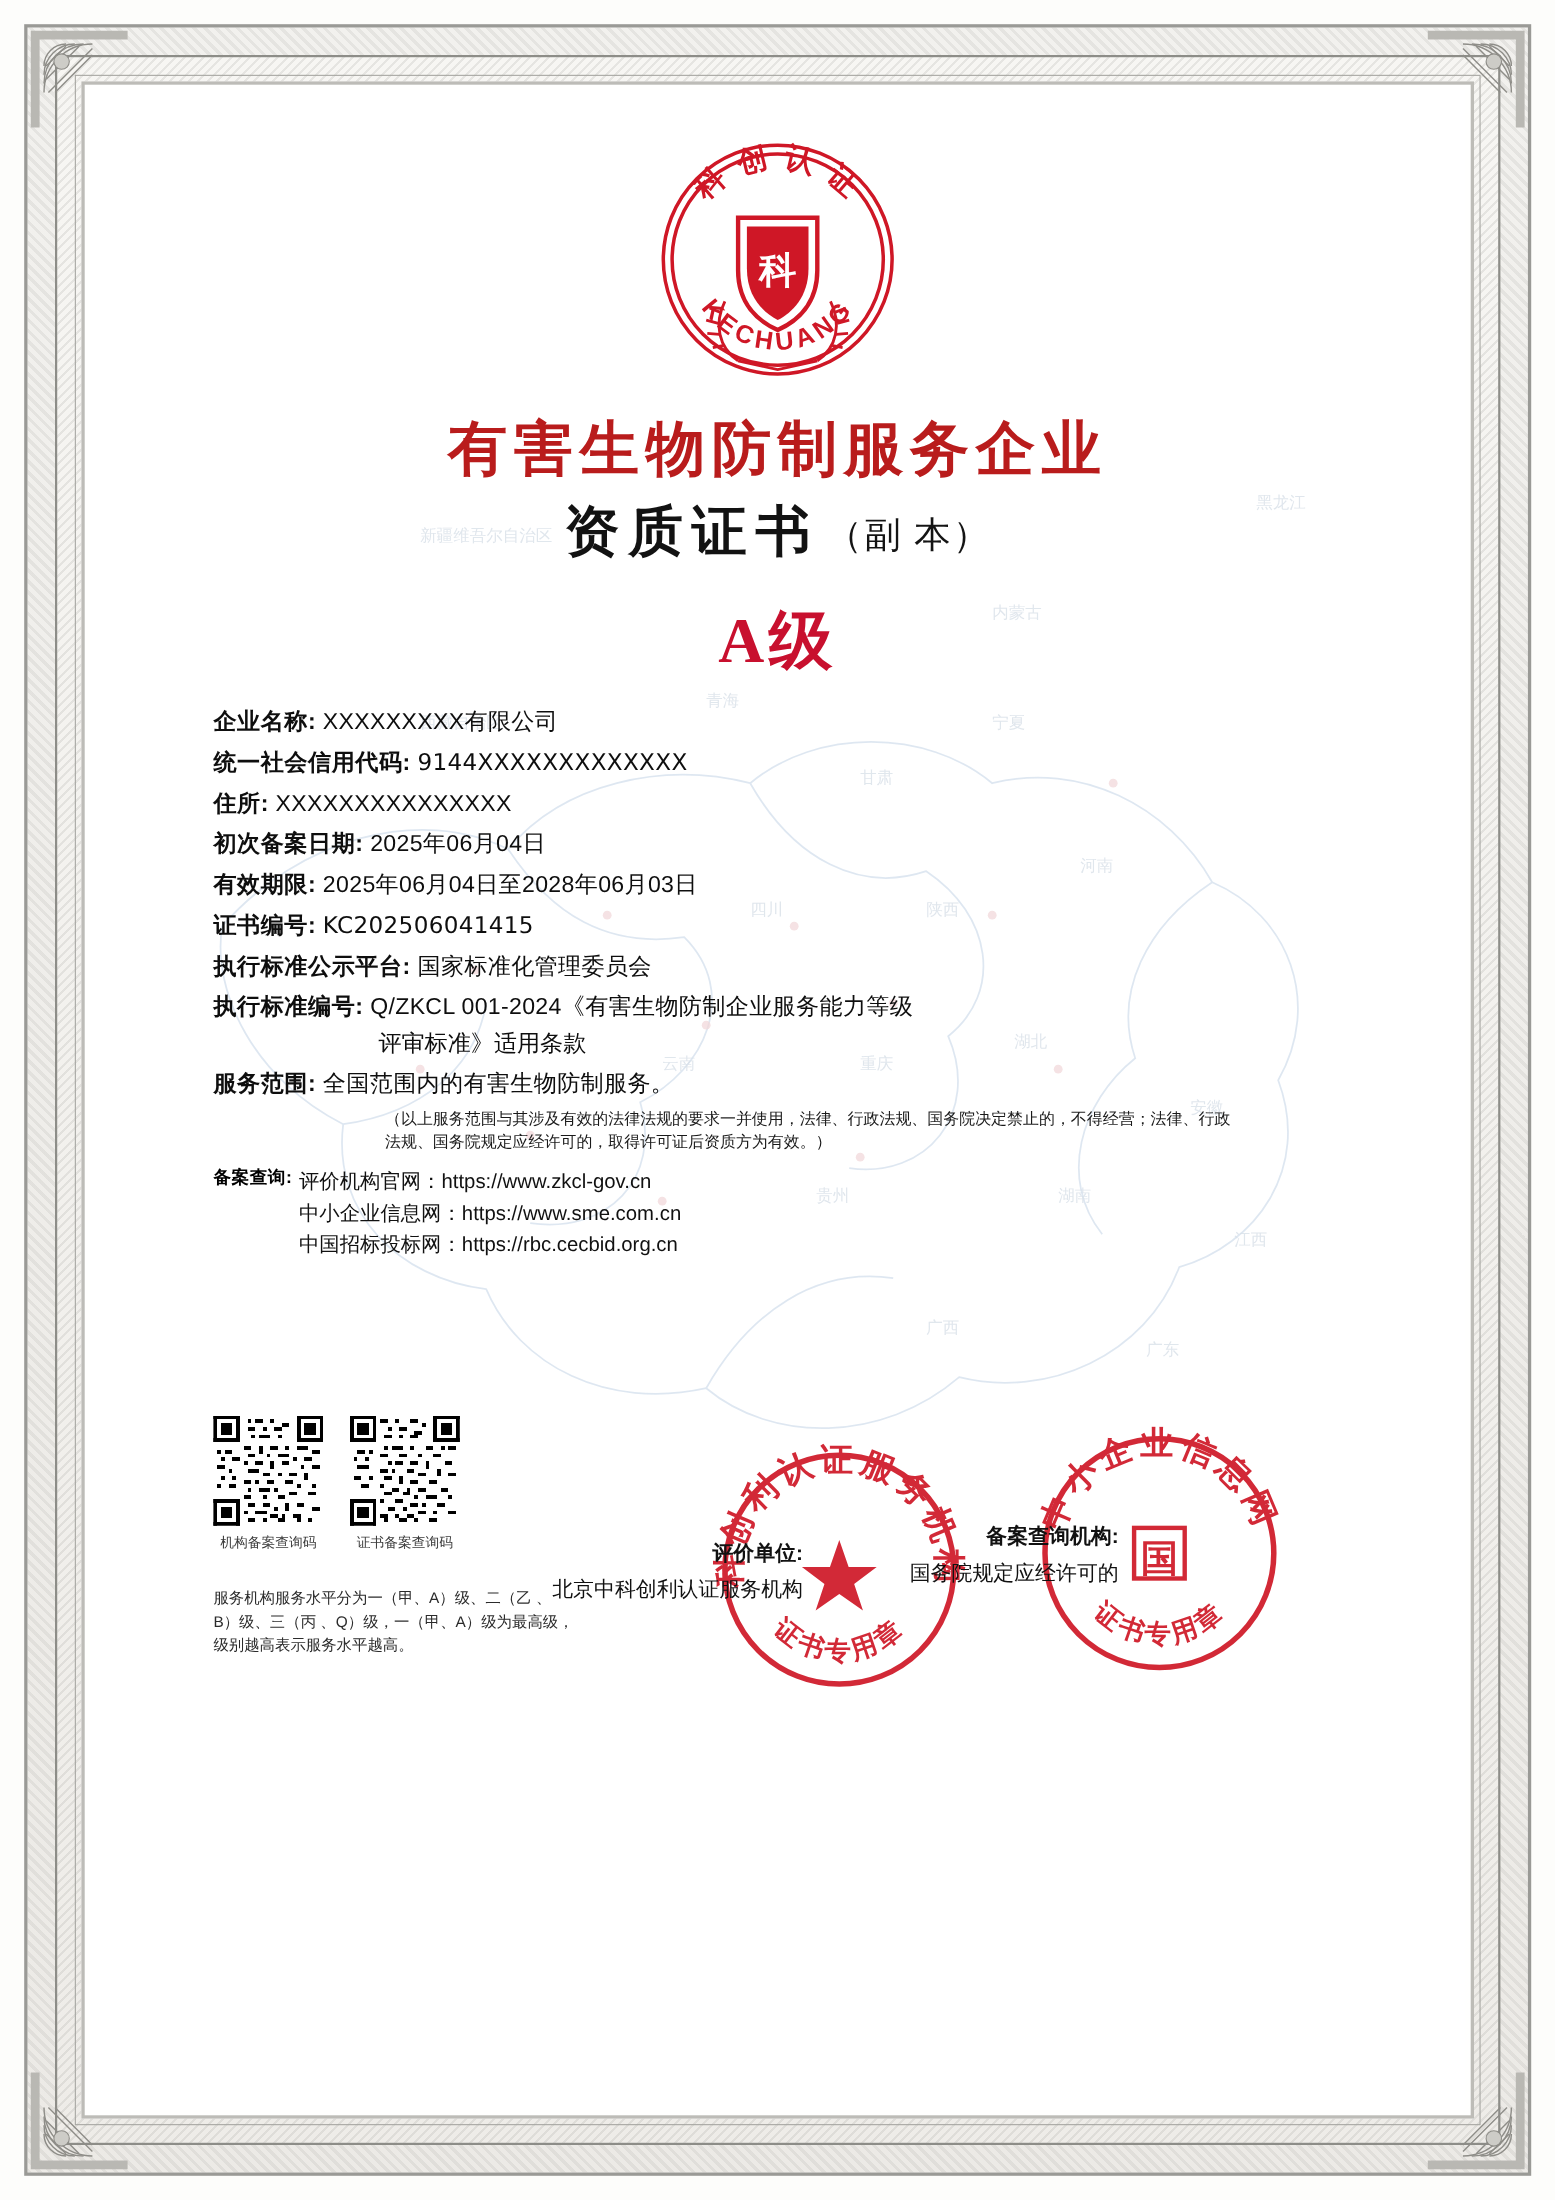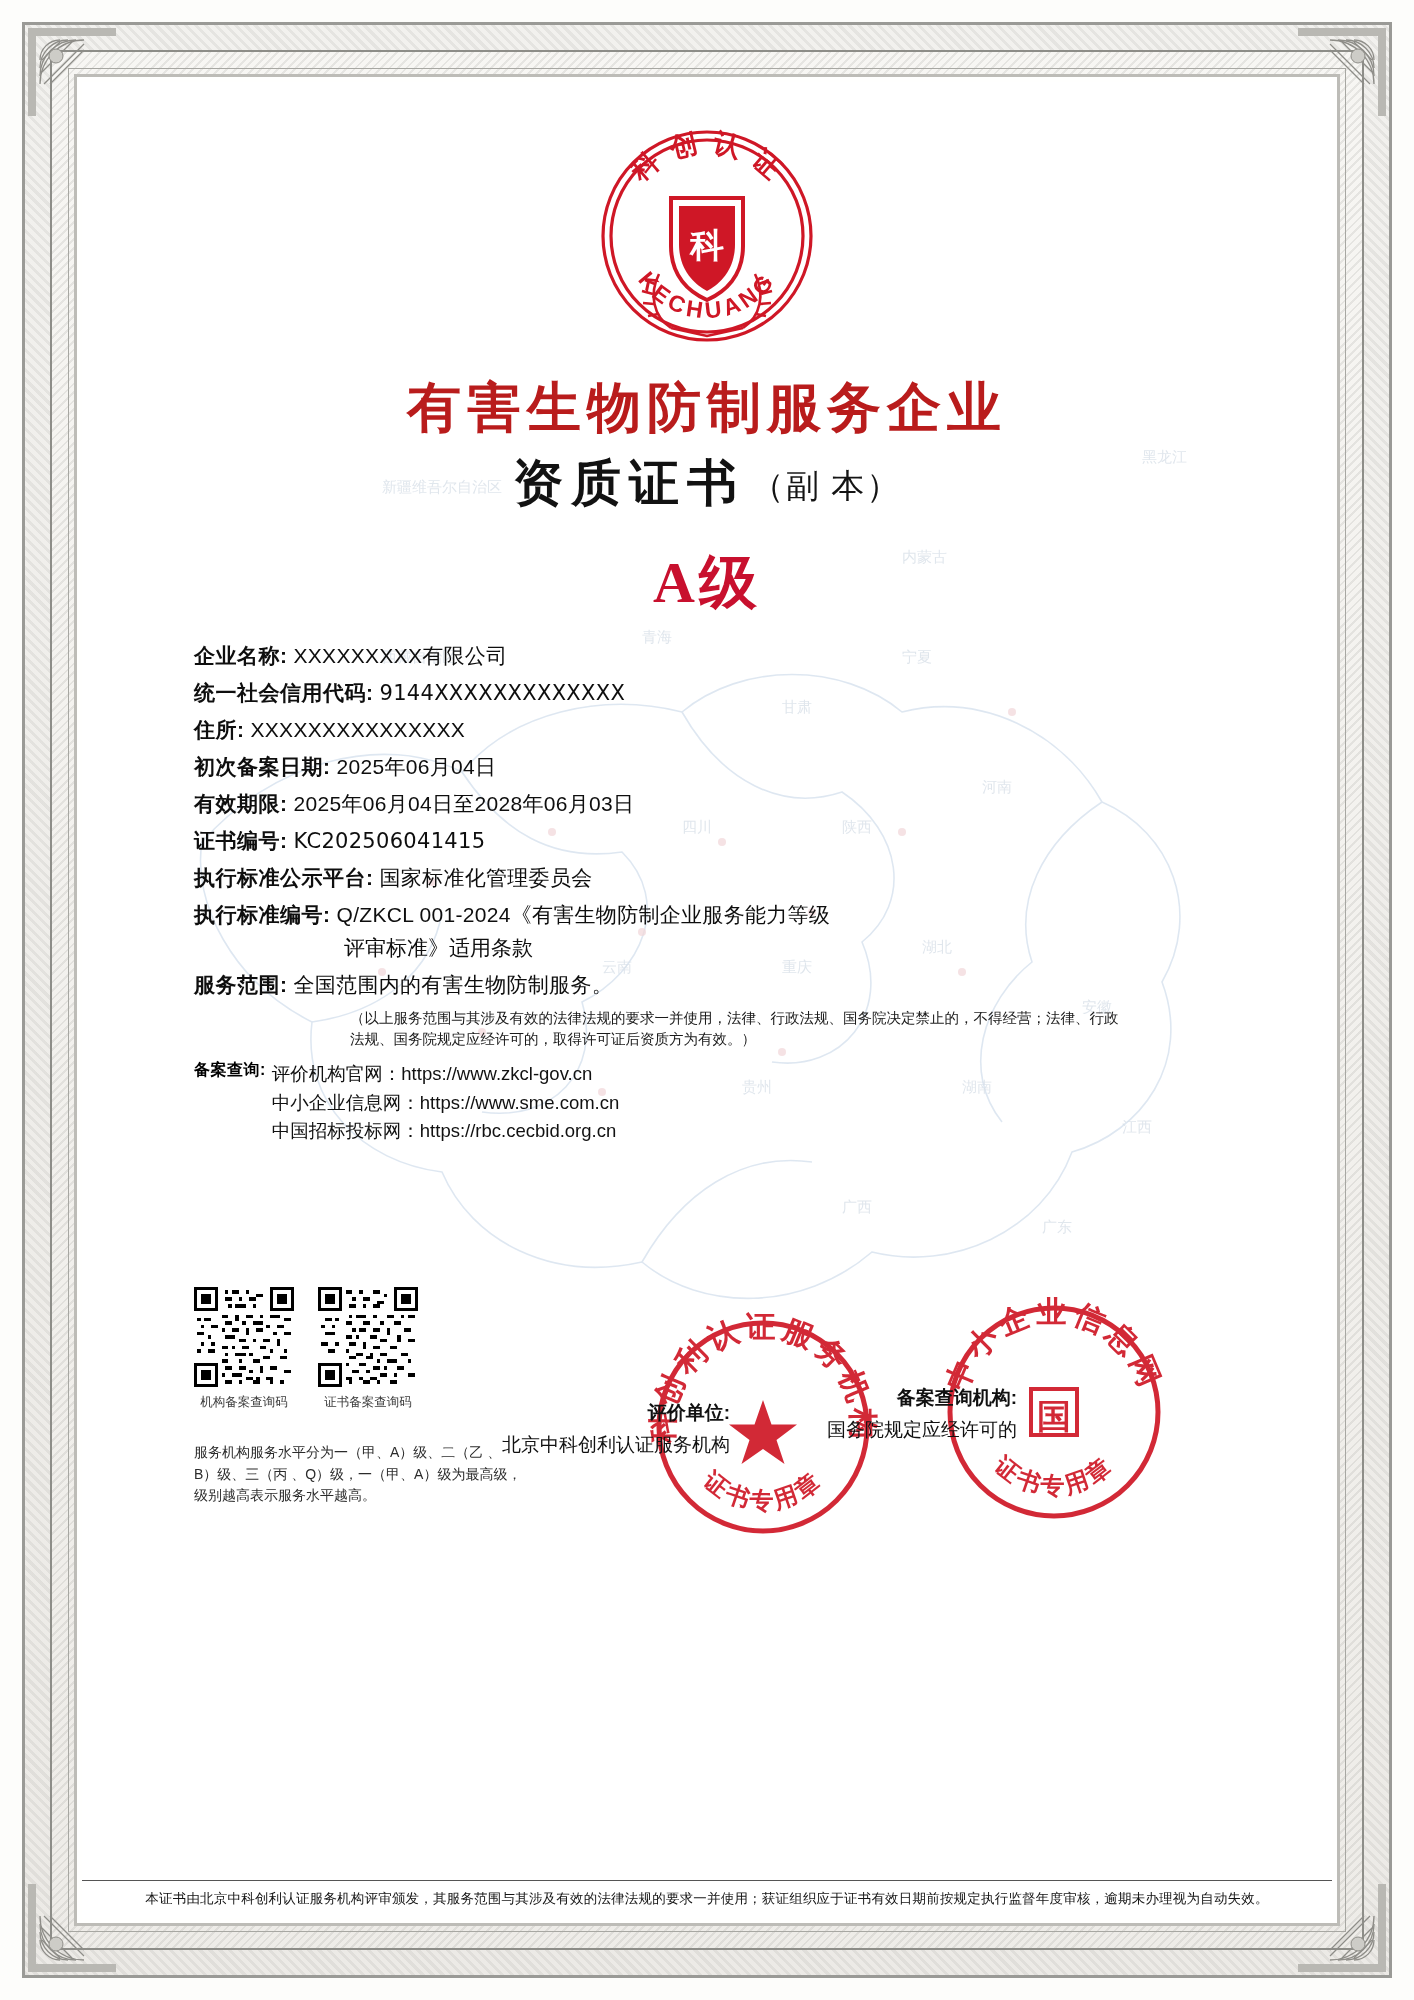--- a/index.html
+++ b/index.html
@@ -717,15 +717,14 @@
             </text>
             <rect x="92" y="92" width="46" height="46" fill="none" stroke="#cf1726" stroke-width="4"></rect>
             <text x="115" y="131" text-anchor="middle" fill="#cf1726" font-size="34" font-weight="bold" font-family="'Liberation Serif', serif">国</text>
           </g>
         </svg>
       </div>
     </div>
 
   </div>
 
-  <div class="footer">本证书由北京中科创利认证服务机构评审颁发，其服务范围与其涉及有效的法律法规的要求一并使用；获证组织应于证书有效日期前按规定执行监督年度审核，逾期未办理视为自动失效。</div>
 
 </div>
 
 </body></html>

